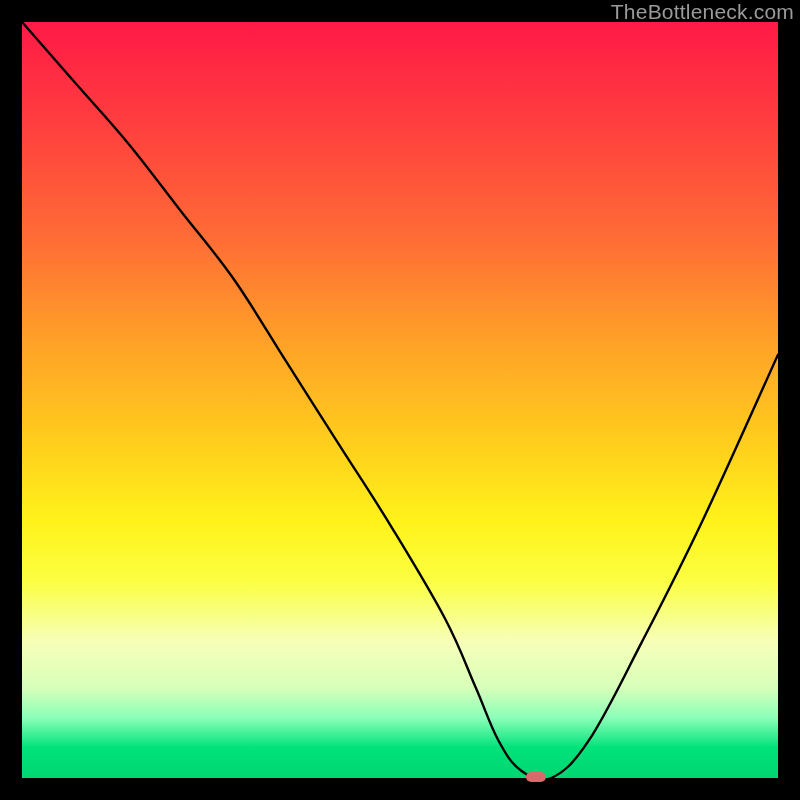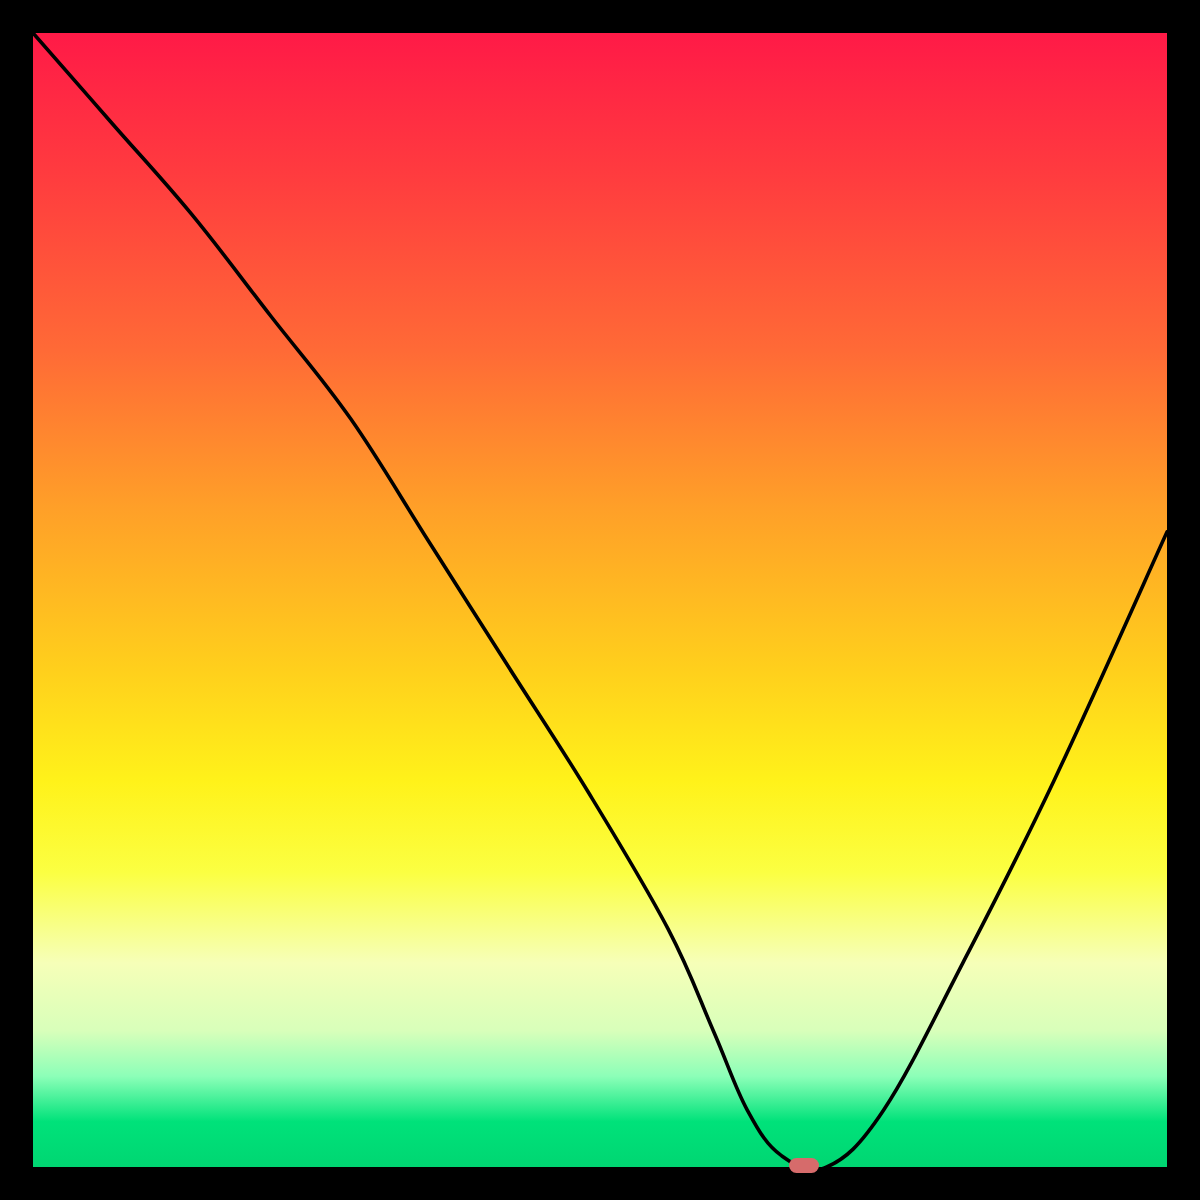--- a/index.html
+++ b/index.html
@@ -72,13 +72,14 @@
 
   <div class="plot">
 
     <svg class="curve" viewBox="0 0 756 756" preserveAspectRatio="none">
       <path d="M 0 0 C 9.5256 10.886400000000004, 33.8688 38.707200000000014, 52.92 60.48000000000002 C 71.97120000000001 82.25280000000002, 86.78880000000001 97.82640000000004, 105.84 120.96000000000004 C 124.8912 144.09360000000004, 139.7088 164.50560000000002, 158.76 189 C 177.81119999999999 213.49439999999998, 192.6288 229.82399999999996, 211.68 257.03999999999996 C 230.7312 284.256, 245.54879999999997 310.26239999999996, 264.59999999999997 340.2 C 283.65119999999996 370.1376, 298.4688 393.42240000000004, 317.52 423.36 C 336.5712 453.2976, 351.3888 475.22159999999997, 370.44 506.52 C 389.4912 537.8184, 408.3912 568.6632, 423.36 597.24 C 438.3288 625.8168000000001, 444.07439999999997 643.5072, 453.59999999999997 665.28 C 463.12559999999996 687.0527999999999, 468.1152 703.2312000000001, 476.28000000000003 718.2 C 484.44480000000004 733.1688, 489.43440000000004 741.6360000000001, 498.96000000000004 748.44 C 508.48560000000003 755.244, 516.9527999999999 761.4432, 529.1999999999999 756 C 541.4472 750.5568, 550.6704 742.6944000000001, 567 718.2 C 583.3296 693.7056, 599.5079999999999 659.3832000000001, 619.92 619.9200000000001 C 640.332 580.4568, 655.9055999999999 550.6704, 680.4 498.96 C 704.8944 447.2496, 742.392 362.57759999999996, 756 332.64" fill="none" stroke="#000" stroke-width="2.4" stroke-linejoin="round" stroke-linecap="round"></path>
     </svg>
 
     <div class="marker" style="left: 504.08px; top: 750px; background: rgb(214, 107, 107);"></div>
   </div>
 
+  <div class="watermark">TheBottleneck.com</div>
 </div>
 
 </body></html>

